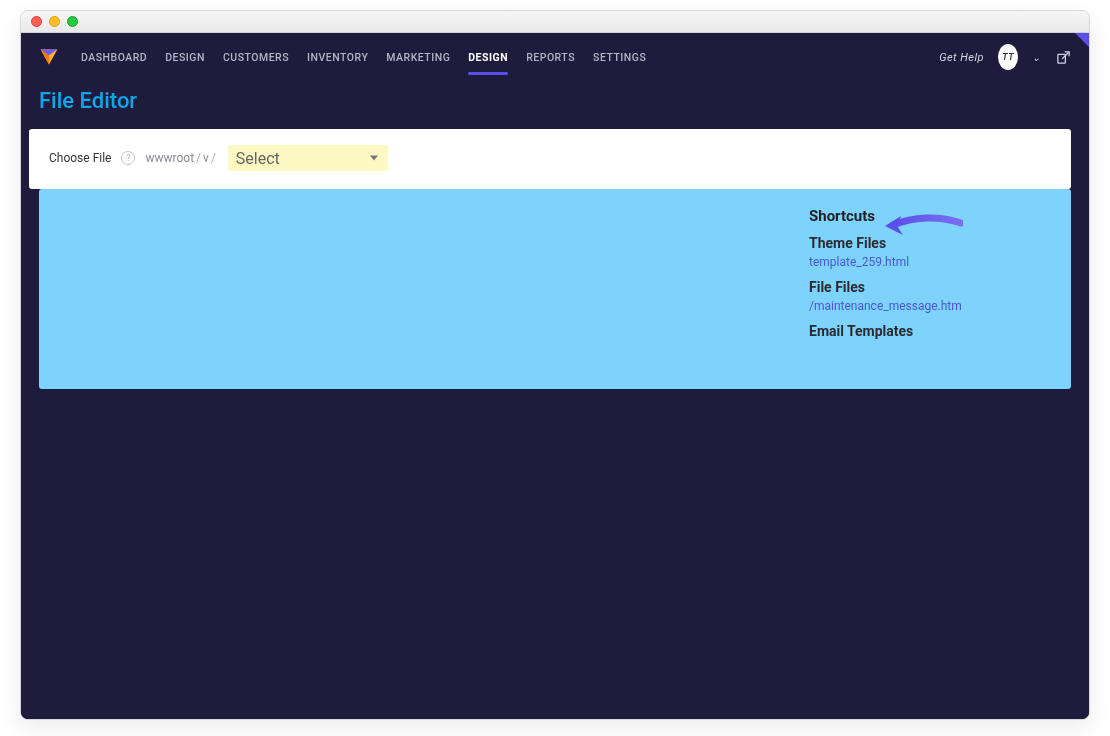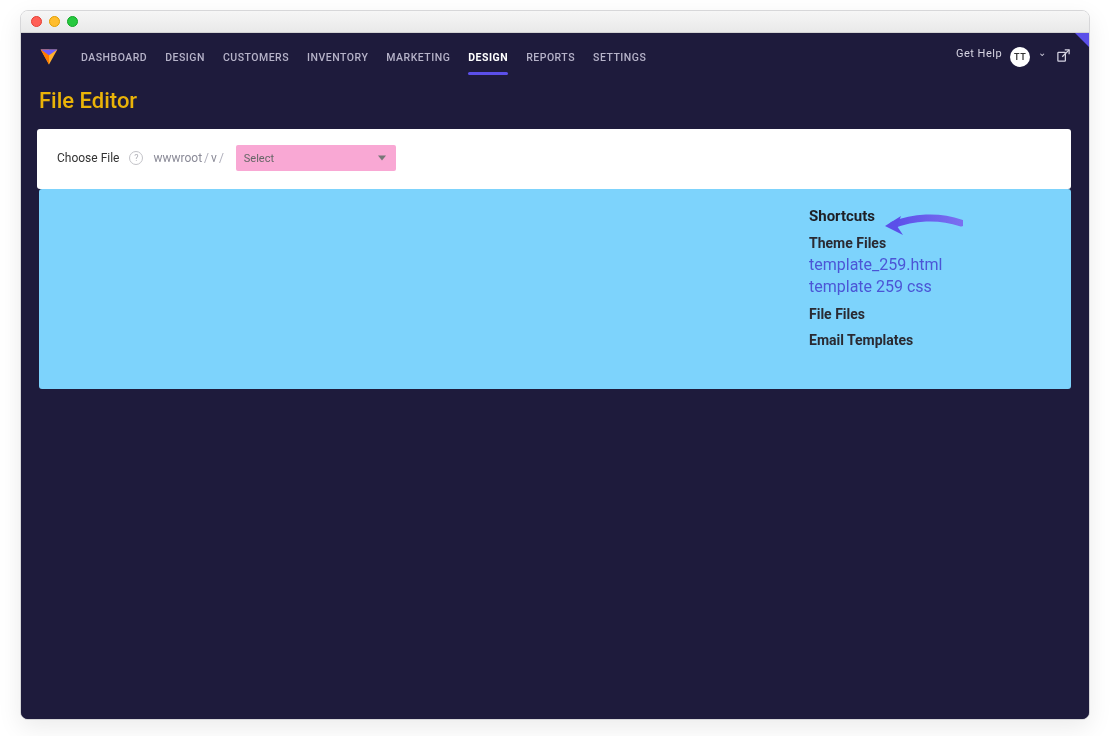--- a/index.html
+++ b/index.html
@@ -26,52 +26,52 @@
     position:relative;
     margin-top:7px;
   }
   .logo { width:20px; height:20px; margin-right:22px; position:relative; }
   .navitems { display:flex; gap:18px; align-items:center; }
   .navitem { color:#b6b3c9; cursor:pointer; font-weight:500; }
   .navitem.active { color:#fff; font-weight:700; position:relative; }
   .navitem.active::after{
     content:""; position:absolute; left:0; right:0; bottom:-11px; height:3px; background:#5b4fe9; border-radius:2px;
   }
-  .topnav-right { margin-left:auto; display:flex; gap:8px; }
+  .topnav-right { margin-left:auto; display:flex; align-items:center; gap:14px;font-style:italic; }
   .gethelp { color:#d6d4e2; font-size:11px; cursor:pointer;}
-  .avatar { width:20px;height:20px;border-radius:50%;background:#fff;color:#333;display:flex;align-items:center;justify-content:center;font-size:9px;font-weight:600;}
+  .avatar { width:20px;height:26px;border-radius:50%;background:#fff;color:#333;display:flex;align-items:center;justify-content:center;font-size:9px;font-weight:600;}
   .chev { color:#c9c7d6; font-size:10px;}
   .openext { width:16px;height:16px; display:flex;align-items:center;justify-content:center;}
   .corner-accent{
     position:absolute; top:0; right:0; width:0;height:0;
     border-top:14px solid #5b4fe9; border-left:14px solid transparent;
   }
   .pagehdr {
-    color:#eab308; font-size:22px; font-weight:500; padding:14px 18px 16px 18px;
+    color:#0ea5e9; font-size:22px; font-weight:500; padding:14px 18px 16px 18px;
   }
   .card {
-    background:#fff; border-radius:3px; margin:0 18px 0 16px;
+    background:#fff; border-radius:3px; margin:0 18px 0 8px;
     padding:16px 20px 18px 20px;
   }
   .choose-row { display:flex; align-items:center; gap:10px; font-size:12px; color:#444;}
   .choose-label { font-size:12px; color:#333; }
   .info-circ { width:14px;height:14px;border-radius:50%;border:1px solid #c3c3c8;color:#b1b1b8;font-size:9px;display:flex;align-items:center;justify-content:center;}
   .crumbs { color:#8a8a97; font-size:12px; }
   .crumbs .slash { color:#aeaeba; padding:0 2px;}
   .sel {
-    background:#f9a8d4; border:none; height:26px; width:160px; font-size:11px;
+    background:#fef9c3; border:none; height:26px; width:160px; font-size:16px;
     padding:0 26px 0 8px; color:#666; position:relative; display:inline-flex; align-items:center; border-radius:2px;
   }
   .sel::after { content:""; position:absolute; right:10px; top:50%; width:0;height:0; border-left:4px solid transparent;border-right:4px solid transparent;border-top:5px solid #777; transform:translateY(-50%);}
   .body-row { display:flex; margin:0 18px 18px 18px; background:#7dd3fc; border-radius:3px; min-height:200px;}
   .left-empty { flex:1; }
   .shortcuts { width:270px; padding:18px 20px 22px 8px; position:relative;}
   .sc-h { font-size:15px; font-weight:700; color:#1e1e24; margin-bottom:6px;}
   .sc-sub { font-size:14px; font-weight:700; color:#2a2a32; margin:10px 0 4px 0;}
-  .sc-link { display:block; font-size:16px; color:#4b55d6; text-decoration:none; margin:3px 0; cursor:pointer;}
+  .sc-link { display:block; font-size:12px; color:#4b55d6; text-decoration:none; margin:3px 0; cursor:pointer;}
   .arrow-anno { position:absolute; left:82px; top:22px; pointer-events:none;}
   .footer-space { flex:1; background:#1e1b3c;}
 </style>
 </head>
 <body>
 
 <div class="window">
   <div class="titlebar">
     <div class="dots">
       <div class="dot red"></div>
@@ -131,23 +131,23 @@
     </div>
 
     <div class="body-row">
       <div class="left-empty"></div>
       <div class="shortcuts">
         <div class="sc-h">Shortcuts</div>
 
         <div class="sc-sub">Theme Files</div>
         <a class="sc-link">template_259.html</a>
 
-        <a class="sc-link">template 259 css</a>
 
         <div class="sc-sub">File Files</div>
+        <a class="sc-link">/maintenance_message.htm</a>
 
         <div class="sc-sub">Email Templates</div>
 
         <svg class="arrow-anno" width="80" height="30" viewBox="0 0 80 30">
           <defs>
             <linearGradient id="g" x1="0" x2="1">
               <stop offset="0" stop-color="#5b4fe9"></stop>
                 <stop offset="1" stop-color="#7a6ff0"></stop>
             </linearGradient>
           </defs>

